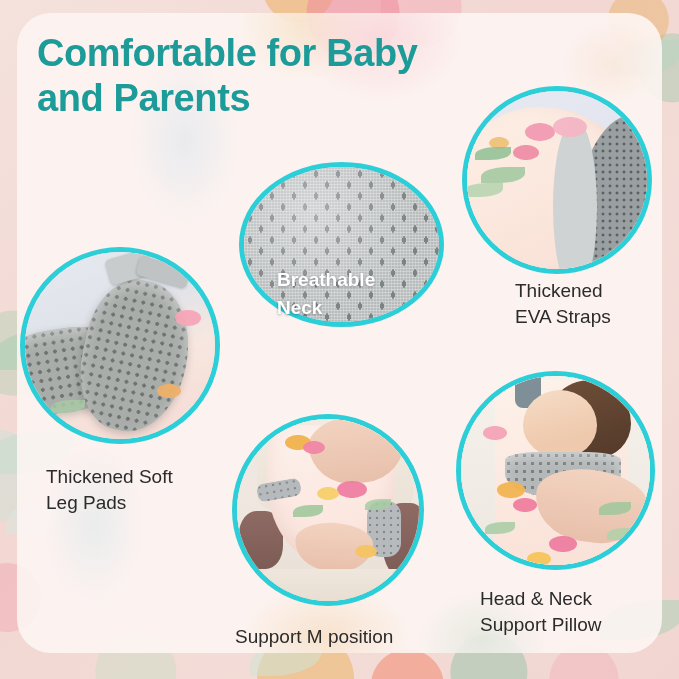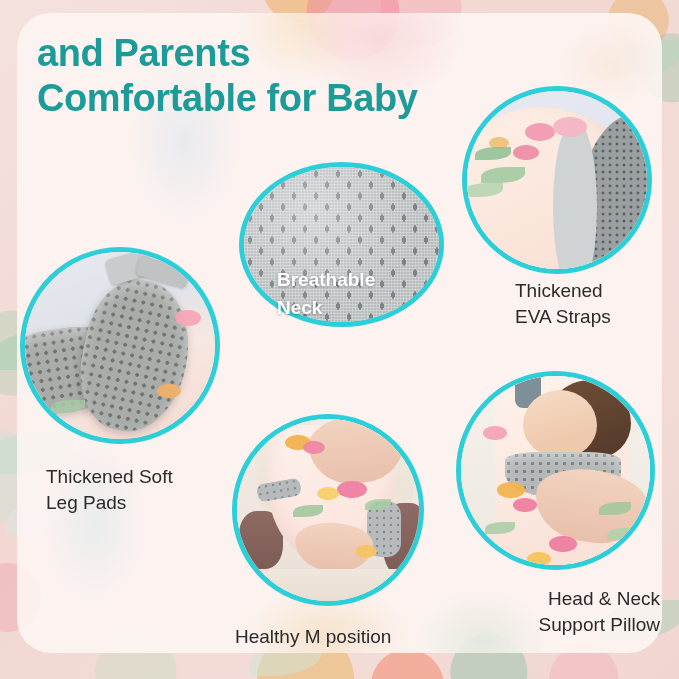--- a/index.html
+++ b/index.html
@@ -253,22 +253,22 @@
     <div class="leaf" style="left:612px;top:40px;width:70px;height:36px;background:#b8d6bf;"></div>
     <div class="leaf" style="left:600px;top:600px;width:84px;height:40px;background:#aed2b8;"></div>
     <div class="leaf" style="left:250px;top:640px;width:72px;height:36px;background:#cfe3d3;"></div>
   </div>
 
   <div class="panel">
     <div class="panel-wash"></div>
   </div>
 
   <div class="heading">
+    <div>Comfortable for Baby</div>
     <div>and Parents</div>
-    <div>Comfortable for Baby</div>
   </div>
 
   <div class="feature">
     <div class="bubble" style="left:239px;top:162px;width:205px;height:165px;">
       <div class="photo ph-mesh"></div>
     </div>
     <div class="inner-label" style="left:277px;top:266px;width:170px;">Breathable
 Neck</div>
   </div>
 
@@ -321,21 +321,21 @@
         <div class="pants" style="left:24px;top:150px;width:150px;height:52px;"></div>
         <span class="flower" style="left:48px;top:16px;width:26px;height:15px;background:#f2b24d;"></span>
         <span class="flower" style="left:66px;top:22px;width:22px;height:13px;background:#f185a6;"></span>
         <span class="flower" style="left:100px;top:62px;width:30px;height:17px;background:#f07fa3;"></span>
         <span class="flower" style="left:80px;top:68px;width:22px;height:13px;background:#f7d06a;"></span>
         <span class="flower" style="left:118px;top:126px;width:22px;height:13px;background:#f5c563;"></span>
         <span class="stem" style="left:56px;top:86px;width:30px;height:12px;background:#9cc59a;"></span>
         <span class="stem" style="left:128px;top:80px;width:26px;height:11px;background:#a7cda3;"></span>
       </div>
     </div>
-    <div class="bubble-caption" style="left:235px;top:624px;width:230px;">Healthy M position</div>
+    <div class="bubble-caption" style="left:235px;top:624px;width:230px;">Support M position</div>
   </div>
 
   <div class="feature">
     <div class="bubble" style="left:456px;top:371px;width:199px;height:199px;">
       <div class="photo ph-baby">
         <div class="shirt" style="left:-10px;top:-6px;width:220px;height:212px;background:linear-gradient(180deg,#f6f2ec,#ece6de);"></div>
         <div class="carrier-panel-fl" style="left:34px;top:4px;width:132px;height:196px;border-radius:16px 16px 30px 30px;"></div>
         <div class="webbing" style="left:54px;top:-8px;width:26px;height:40px;background:#7f8f98;background-image:none;"></div>
         <div class="baby-hair" style="left:84px;top:4px;width:86px;height:78px;"></div>
         <div class="baby-head" style="left:62px;top:14px;width:74px;height:68px;"></div>
@@ -344,17 +344,17 @@
         <span class="flower" style="left:36px;top:106px;width:28px;height:16px;background:#f3b452;"></span>
         <span class="flower" style="left:52px;top:122px;width:24px;height:14px;background:#f07fa0;"></span>
         <span class="flower" style="left:88px;top:160px;width:28px;height:16px;background:#ef7ea1;"></span>
         <span class="flower" style="left:66px;top:176px;width:24px;height:14px;background:#f6c45d;"></span>
         <span class="flower" style="left:22px;top:50px;width:24px;height:14px;background:#f5a4b8;"></span>
         <span class="stem" style="left:138px;top:126px;width:32px;height:13px;background:#9ec79c;"></span>
         <span class="stem" style="left:146px;top:152px;width:28px;height:12px;background:#aed2aa;"></span>
         <span class="stem" style="left:24px;top:146px;width:30px;height:12px;background:#a6cba3;"></span>
       </div>
     </div>
-    <div class="bubble-caption" style="left:480px;top:586px;width:180px;text-align:right;">Head &amp; Neck
+    <div class="bubble-caption" style="left:480px;top:586px;width:180px;">Head &amp; Neck
 Support Pillow</div>
   </div>
 
 </div>
 
 </body></html>

